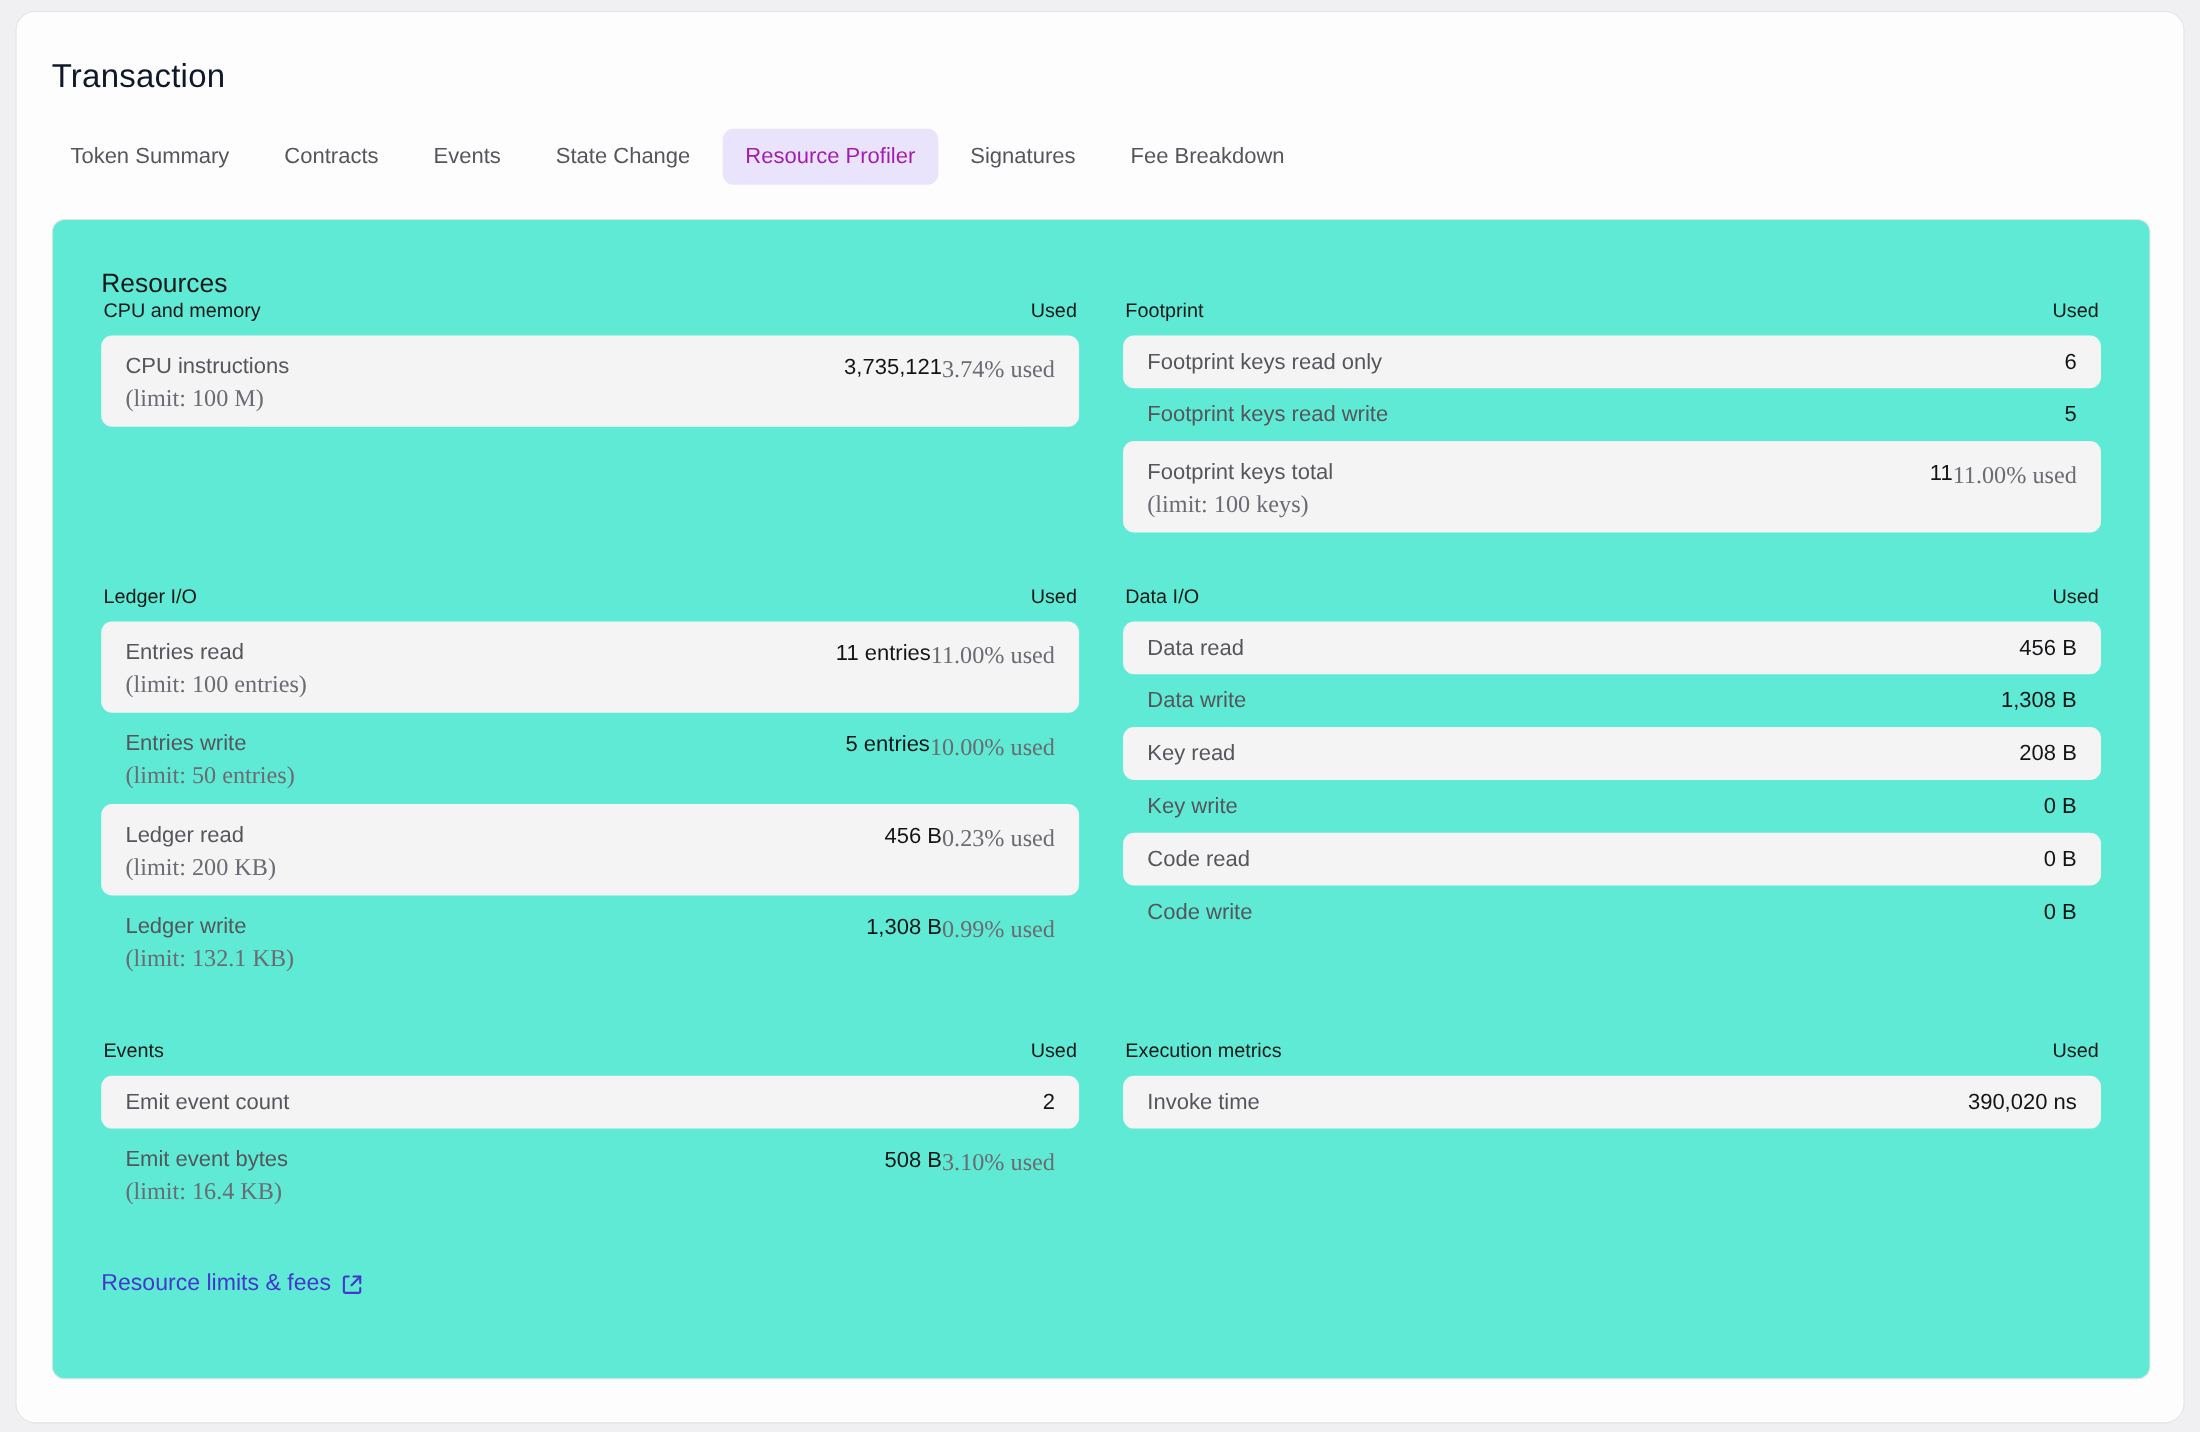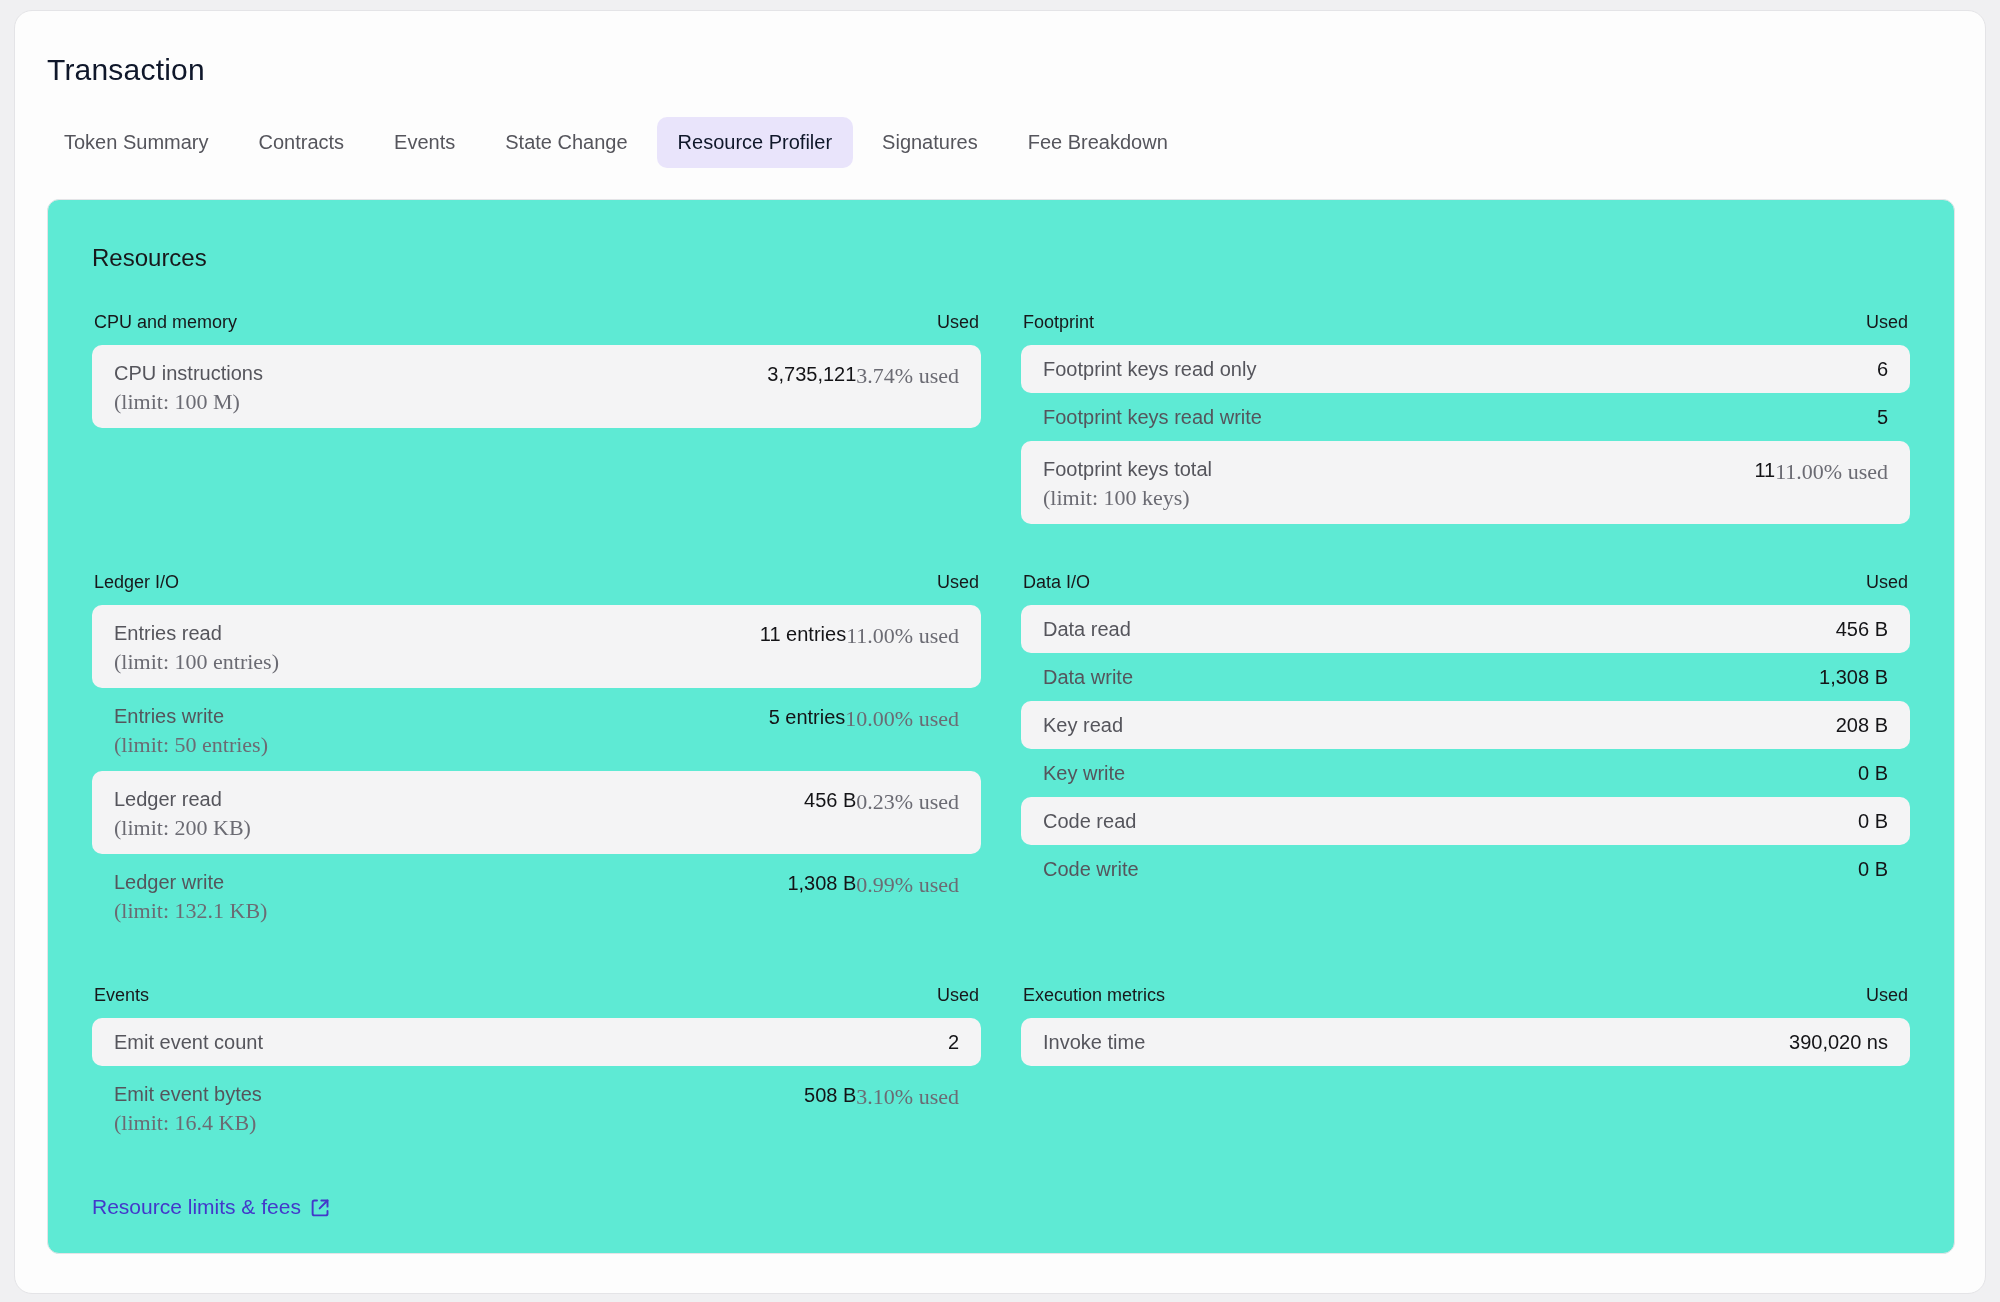--- a/index.html
+++ b/index.html
@@ -37,38 +37,37 @@
   .tab {
     font-size:20px;
     color:#55555c;
     padding:14px 21px;
     border-radius:10px;
     cursor:pointer;
     white-space:nowrap;
   }
   .tab.active {
     background:#e9e4fb;
-    color:#0f172a;
+    color:#a21caf;
   }
   .panel {
     position:absolute;
     left:32px; top:188px;
     width:1908px; height:1055px;
     background:#5eead4;
     border:1px solid #e4e4e7;
     border-radius:12px;
     padding:44px 44px 0 44px;
   }
   .panel-title {
     font-size:24px;
     font-weight:500;
     color:#18181b;
   }
   .sections {
-    margin-top:40px;
     display:grid;
     grid-template-columns:1fr 1fr;
     column-gap:40px;
     row-gap:48px;
   }
   .section-header {
     display:flex;
     justify-content:space-between;
     align-items:baseline;
     padding:0 2px 12px 2px;

